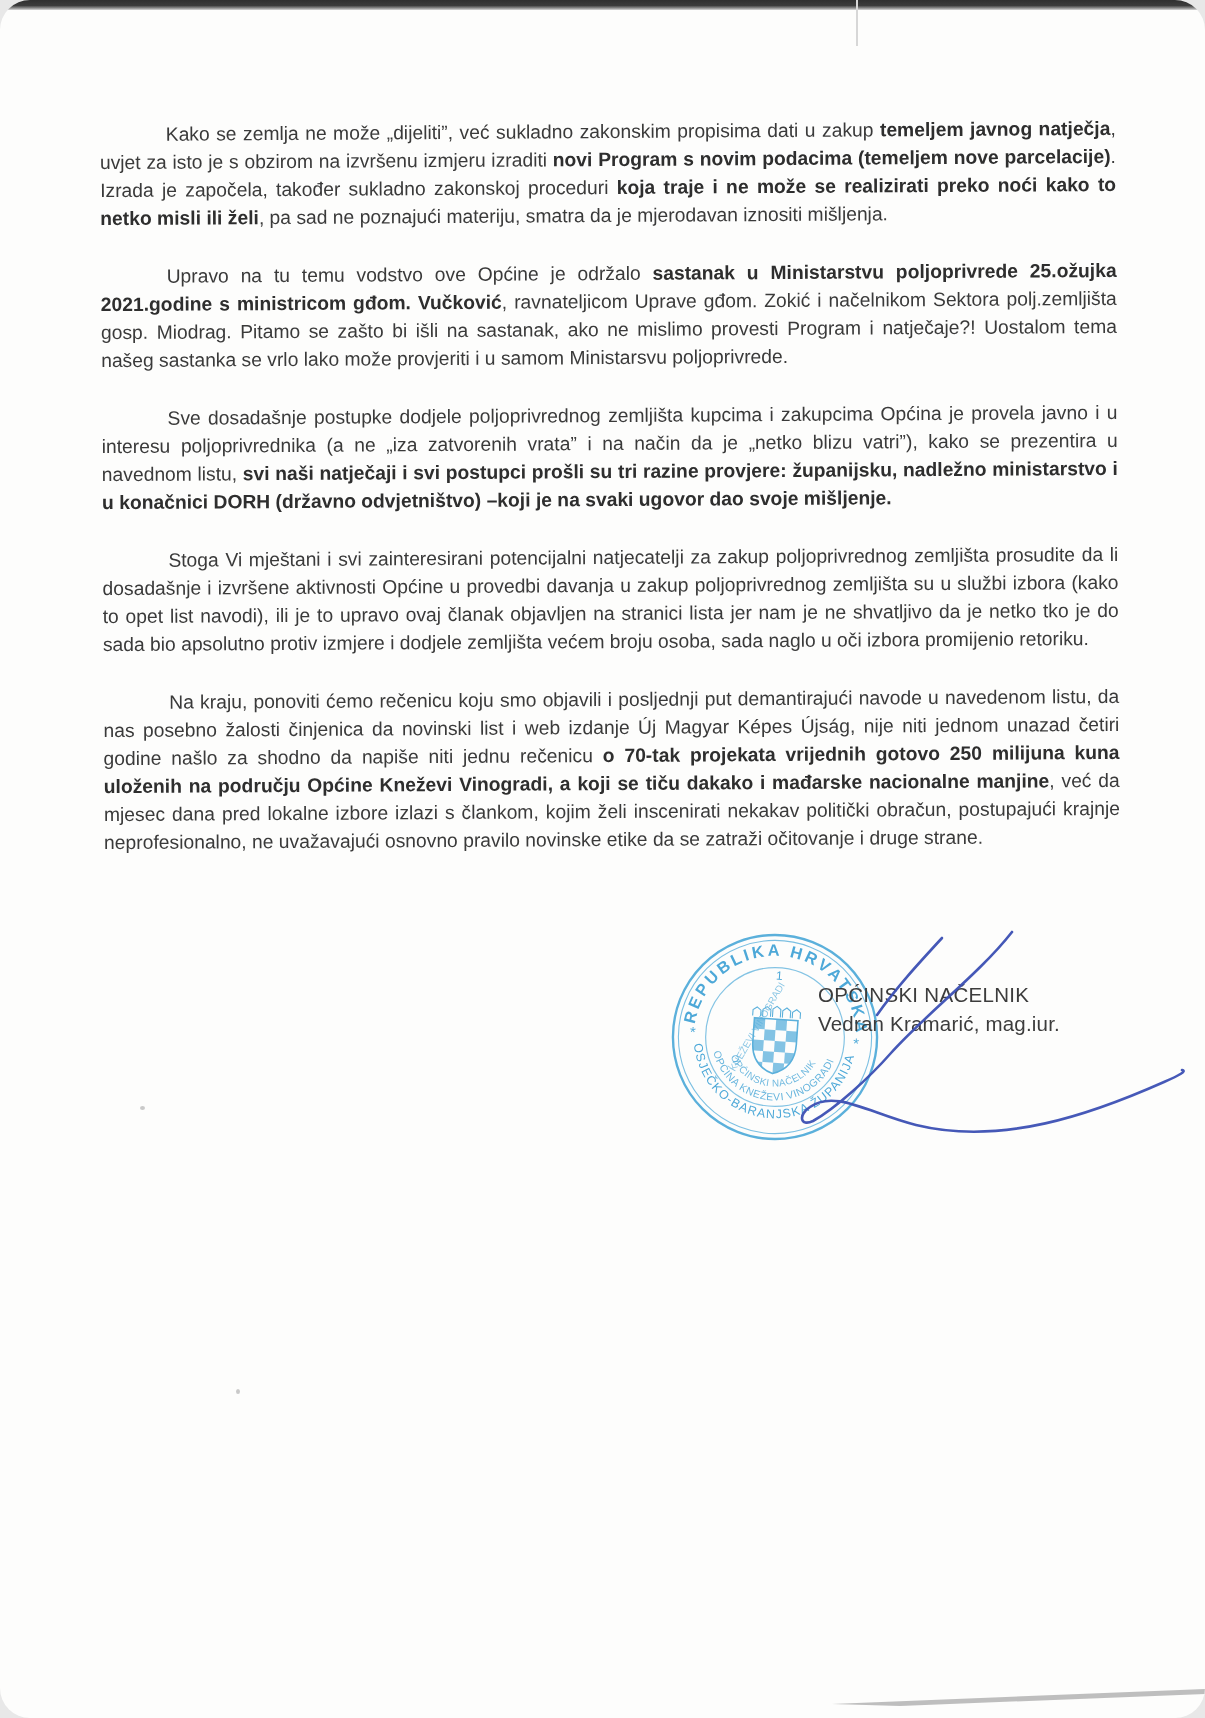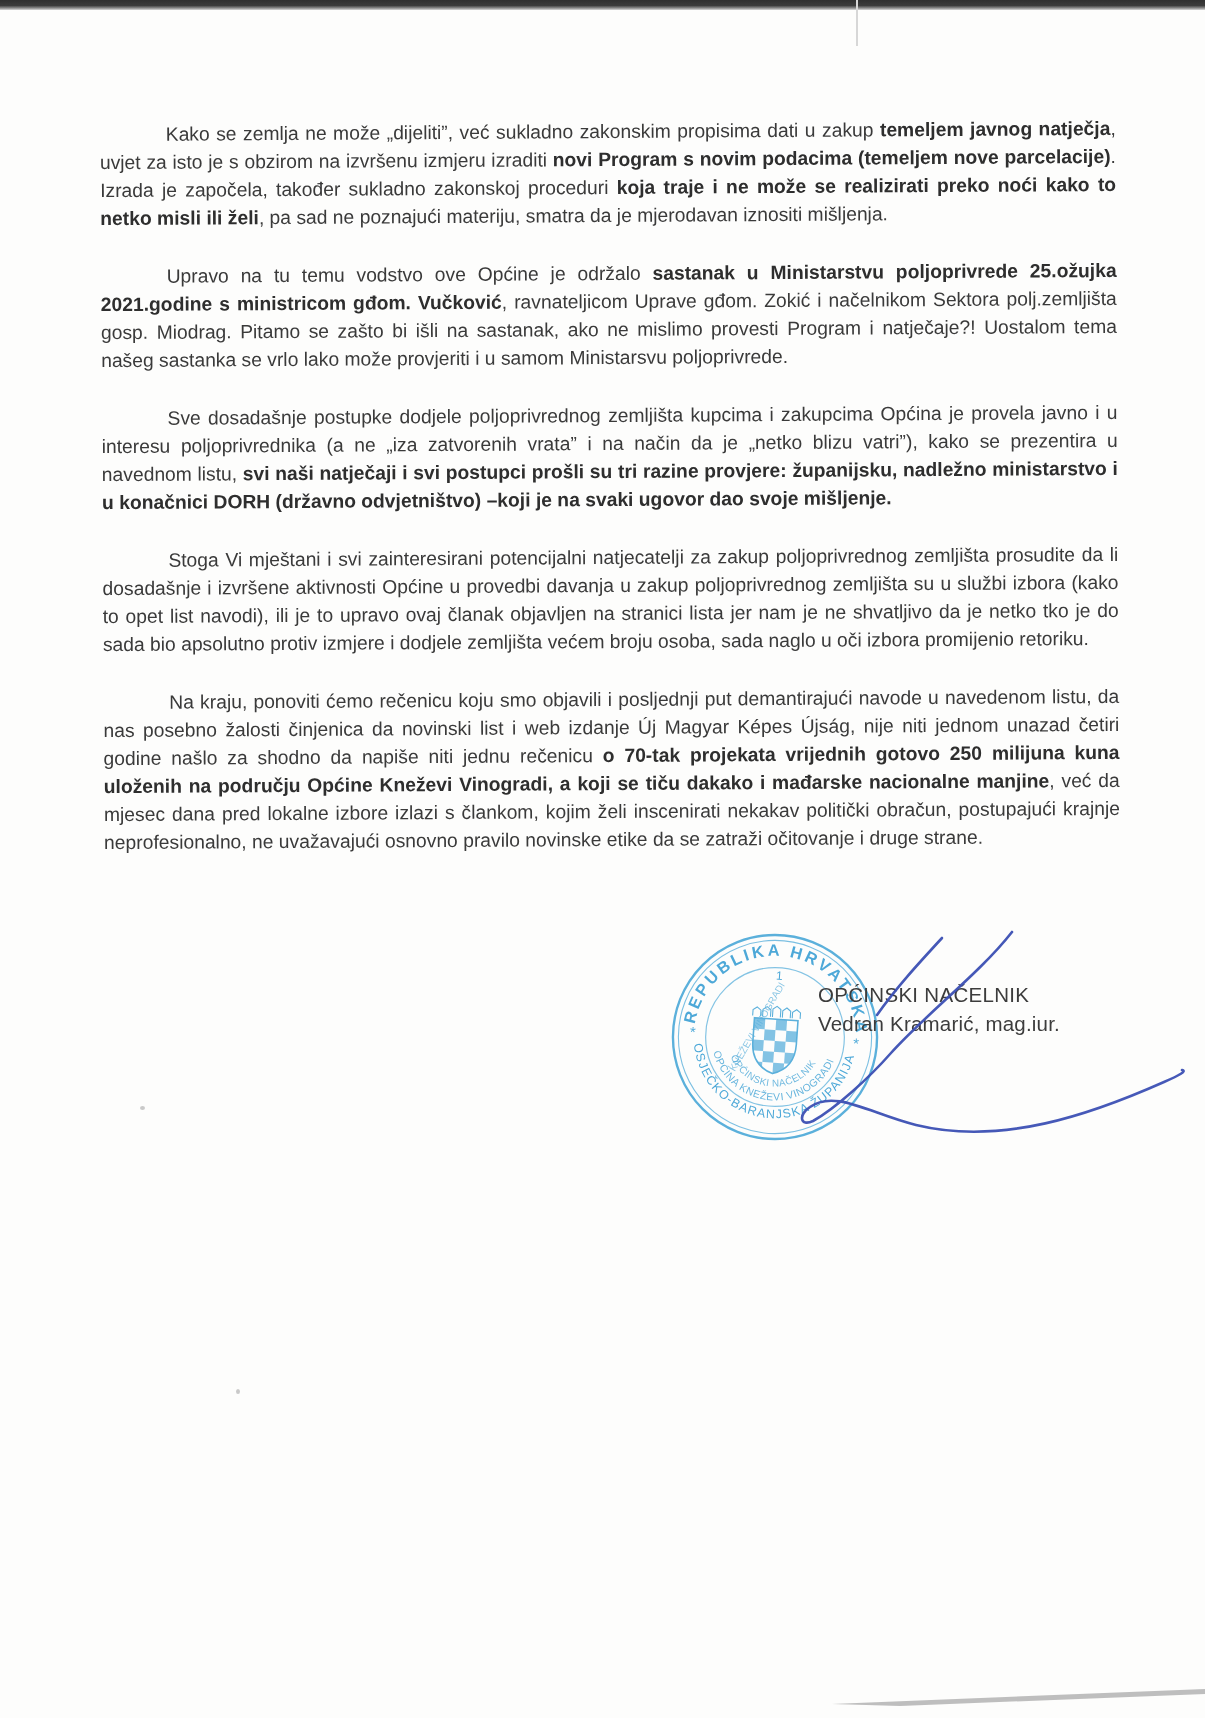--- a/index.html
+++ b/index.html
@@ -3,20 +3,21 @@
 <meta charset="utf-8">
 <style>
   html,body{margin:0;padding:0;background:#e8e8e8;}
   .page{
     position:relative;
     width:1205px;height:1718px;
     margin:0 auto;
     background:#fdfdfc;
     overflow:hidden;
     font-family:"Liberation Sans",sans-serif;
+    border-radius:30px;
   }
   
   .scan-band-top{
     position:absolute;left:0;top:0;width:1205px;height:10px;
     background:linear-gradient(180deg,#303030 0%,#3c3c3c 55%,#8a8a8a 80%,#d9d9d9 100%);
   }
   .scan-scratch{
     position:absolute;left:856px;top:0;width:2px;height:46px;
     background:#d7d7d7;
   }

